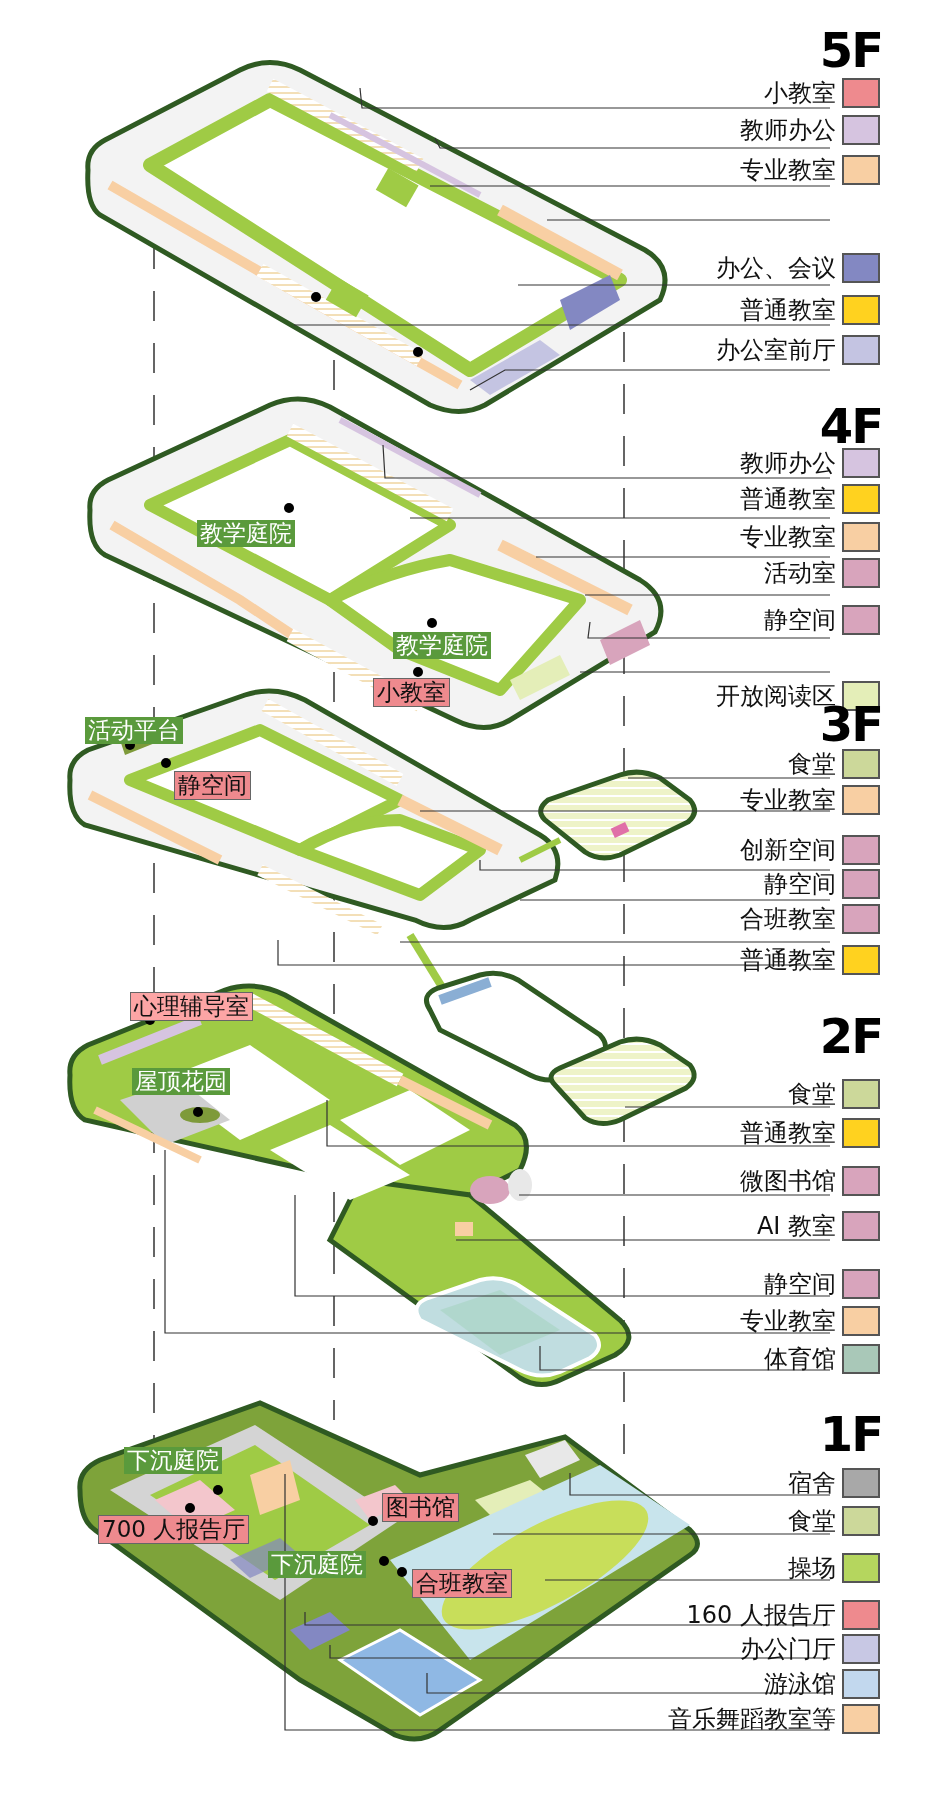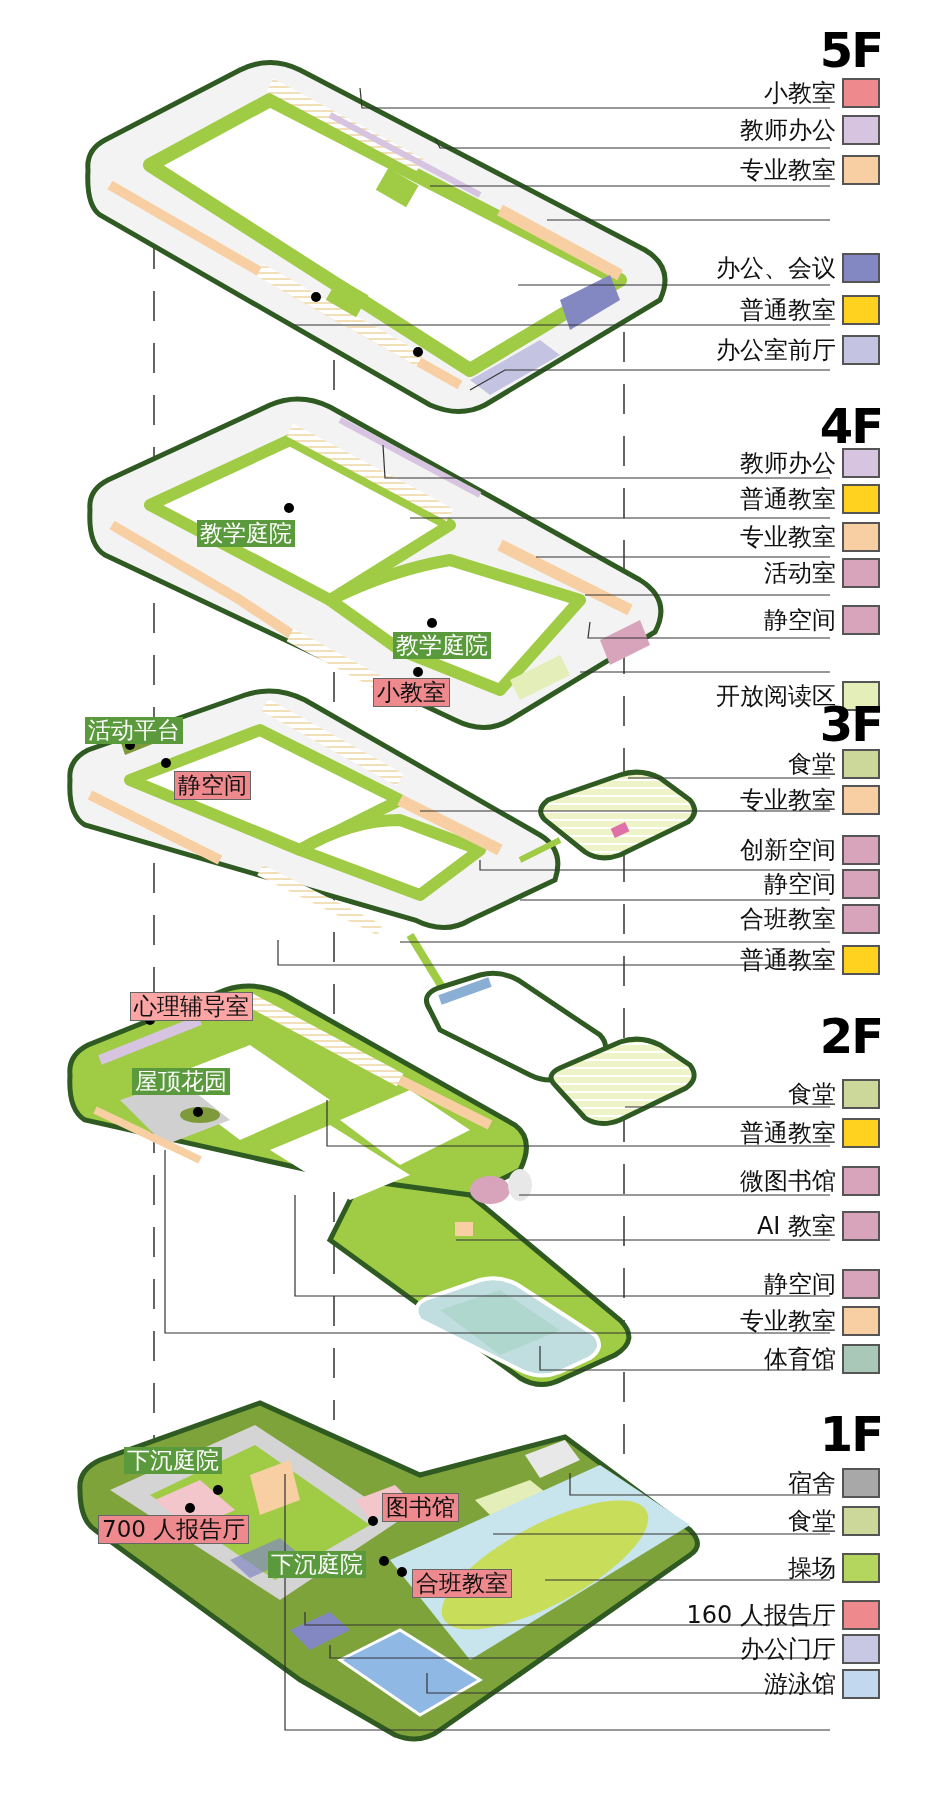--- a/index.html
+++ b/index.html
@@ -326,14 +326,18 @@
       <span class="swatch" style="background:#ee8a8e"></span>
     </div>
   <div class="legend-row" style="top:1632px">
       <span class="legend-label">办公门厅</span>
       <span class="swatch" style="background:#c8c8e4"></span>
     </div>
   <div class="legend-row" style="top:1667px">
       <span class="legend-label">游泳馆</span>
       <span class="swatch" style="background:#c2d8ee"></span>
     </div>
+  <div class="legend-row" style="top:1702px">
+      <span class="legend-label">音乐舞蹈教室等</span>
+      <span class="swatch" style="background:#f8cfa3"></span>
+    </div>
 
 </div>
 
 </body></html>

